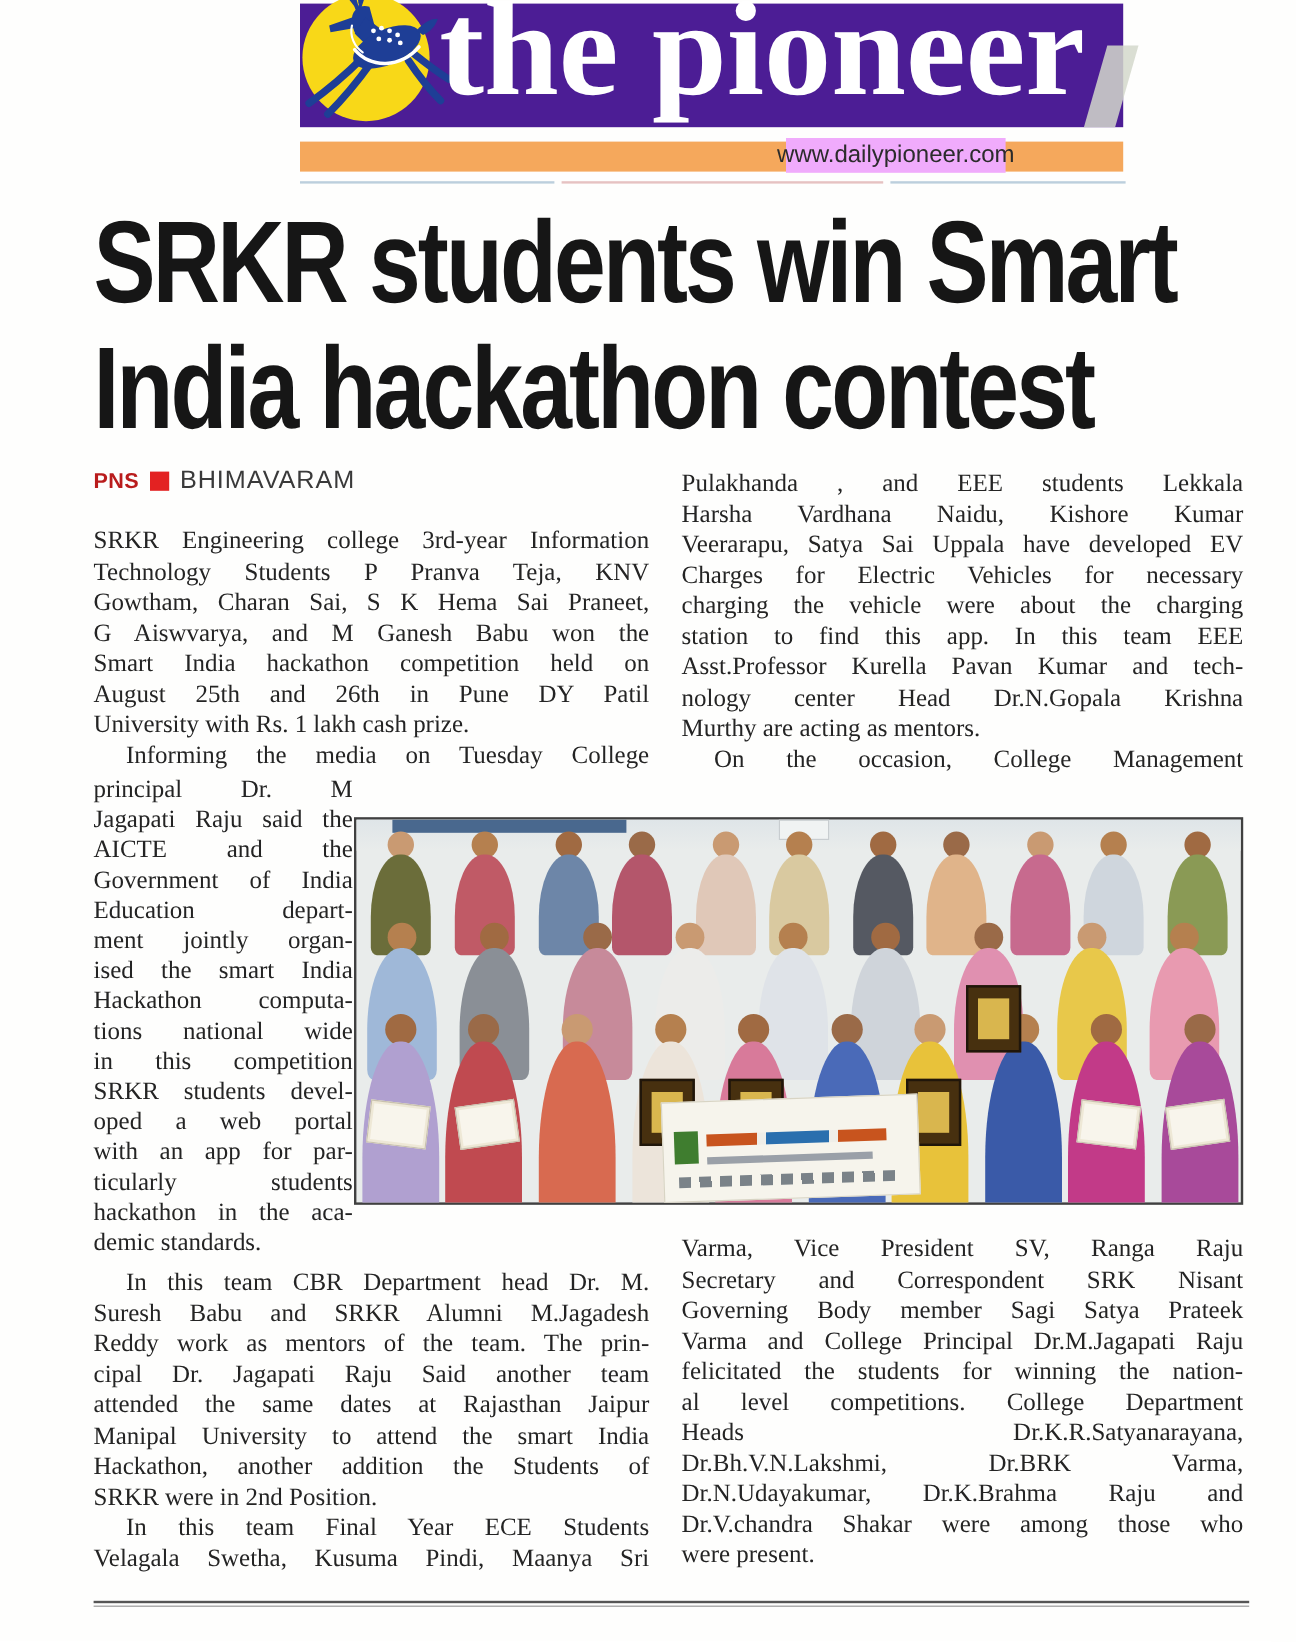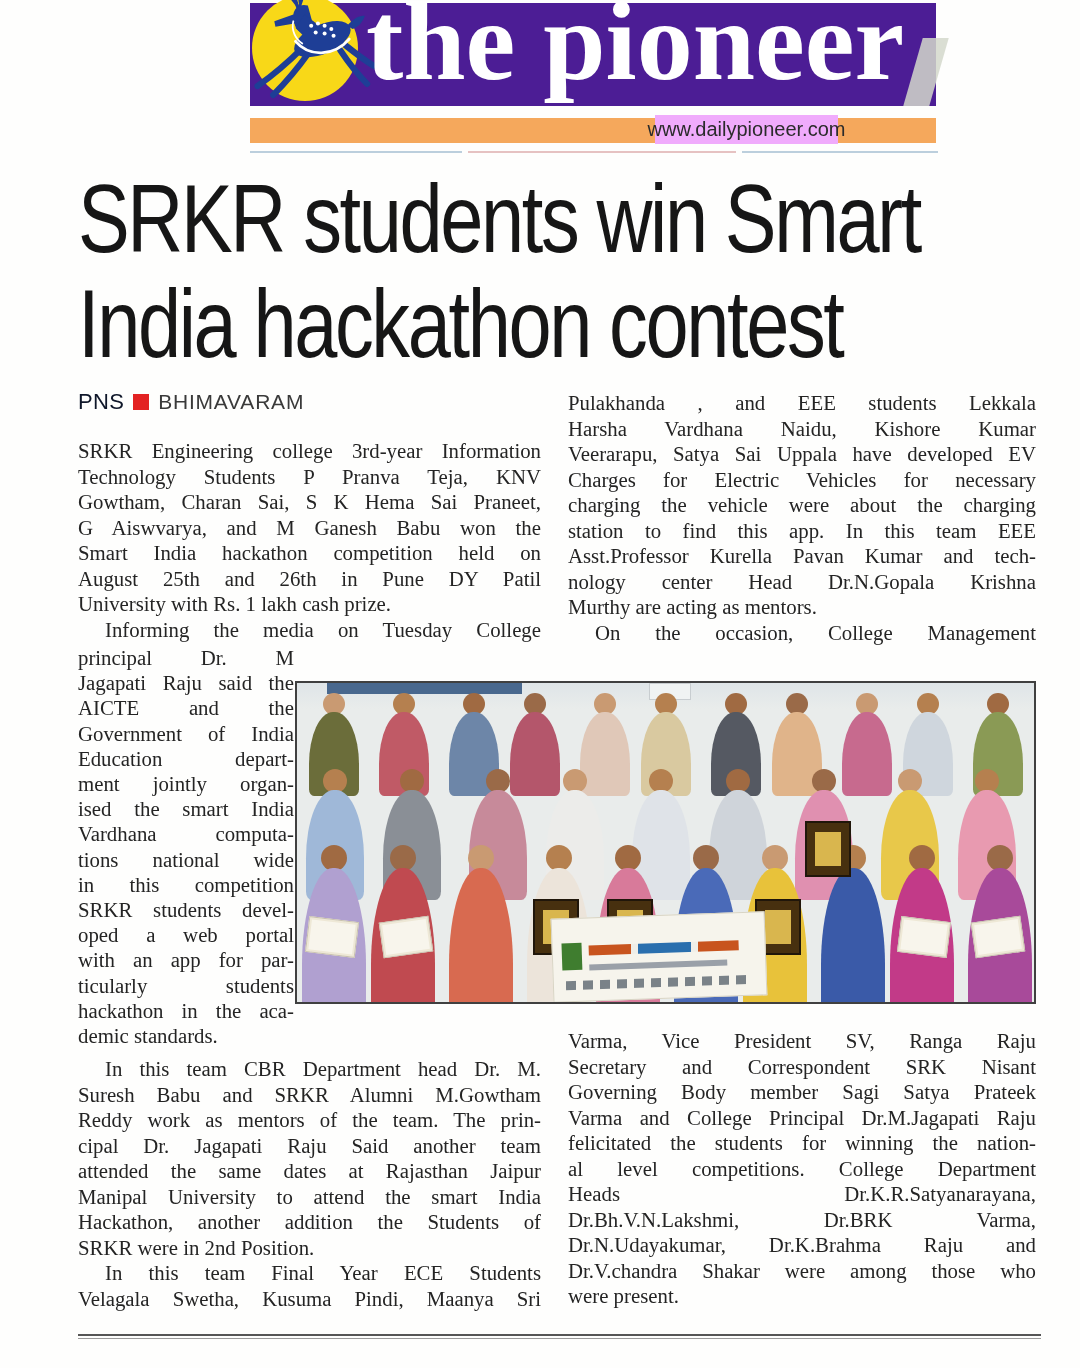--- a/index.html
+++ b/index.html
@@ -22,25 +22,25 @@
   .orange-bar{position:absolute;left:250px;top:118px;width:686px;height:25px;background:#f5a85c;}
   .url-box{position:absolute;left:655px;top:115px;width:183px;height:29px;background:#f0abfc;
            display:flex;align-items:center;justify-content:center;font-size:20px;color:#2b2b2b;}
   .faint{position:absolute;top:151px;height:2px;}
   .faint.b1{left:250px;width:212px;background:#bccfdd;}
   .faint.p1{left:468px;width:268px;background:#e6c2c2;}
   .faint.b2{left:742px;width:196px;background:#bccfdd;}
 
   
   .headline{position:absolute;left:78px;top:166px;width:1000px;color:#161616;
-            font-family:"Liberation Sans",sans-serif;font-weight:400;}
+            font-family:"Liberation Sans",sans-serif;font-weight:700;}
   .hline{font-size:97px;line-height:105px;letter-spacing:-3px;white-space:nowrap;
          transform:scaleX(.80);transform-origin:left top;}
   .byline{position:absolute;left:78px;top:389px;display:flex;align-items:center;gap:9px;}
-  .byline .agency{font-weight:normal;font-size:22px;color:#0f172a;letter-spacing:.3px;}
+  .byline .agency{font-weight:bold;font-size:18px;color:#b91c1c;letter-spacing:.3px;}
   .byline .sq{width:16px;height:16px;background:#e32222;}
   .byline .loc{font-size:21px;color:#3a3a3a;letter-spacing:.8px;}
 
   
   .tb{position:absolute;font-family:"Liberation Serif",serif;font-size:20.8px;
       line-height:25.5px;color:#242424;}
   .tb.narrow{line-height:25.2px;}
   .jline{text-align:justify;text-align-last:justify;}
   .jline.fin{text-align-last:left;}
   .jline.ind{text-indent:27px;}
@@ -153,33 +153,33 @@
       <div class="jline ind">Informing the media on Tuesday College</div>
     </div>
   <div class="tb narrow tb-left-wrap">
       <div class="jline">principal Dr. M</div>
       <div class="jline">Jagapati Raju said the</div>
       <div class="jline">AICTE and the</div>
       <div class="jline">Government of India</div>
       <div class="jline">Education depart-</div>
       <div class="jline">ment jointly organ-</div>
       <div class="jline">ised the smart India</div>
-      <div class="jline">Vardhana computa-</div>
+      <div class="jline">Hackathon computa-</div>
       <div class="jline">tions national wide</div>
       <div class="jline">in this competition</div>
       <div class="jline">SRKR students devel-</div>
       <div class="jline">oped a web portal</div>
       <div class="jline">with an app for par-</div>
       <div class="jline">ticularly students</div>
       <div class="jline">hackathon in the aca-</div>
       <div class="jline fin">demic standards.</div>
     </div>
   <div class="tb tb-left-bottom">
       <div class="jline ind">In this team  CBR Department head Dr. M.</div>
-      <div class="jline">Suresh Babu and SRKR Alumni M.Gowtham</div>
+      <div class="jline">Suresh Babu and SRKR Alumni M.Jagadesh</div>
       <div class="jline">Reddy work as mentors of the team. The prin-</div>
       <div class="jline">cipal Dr. Jagapati Raju Said another team</div>
       <div class="jline">attended the same dates at Rajasthan Jaipur</div>
       <div class="jline">Manipal University to attend the smart India</div>
       <div class="jline">Hackathon, another addition the Students of</div>
       <div class="jline fin">SRKR were in 2nd Position.</div>
       <div class="jline ind">In this team Final Year ECE Students</div>
       <div class="jline">Velagala Swetha, Kusuma Pindi, Maanya Sri</div>
     </div>
   <div class="tb tb-right-top">

